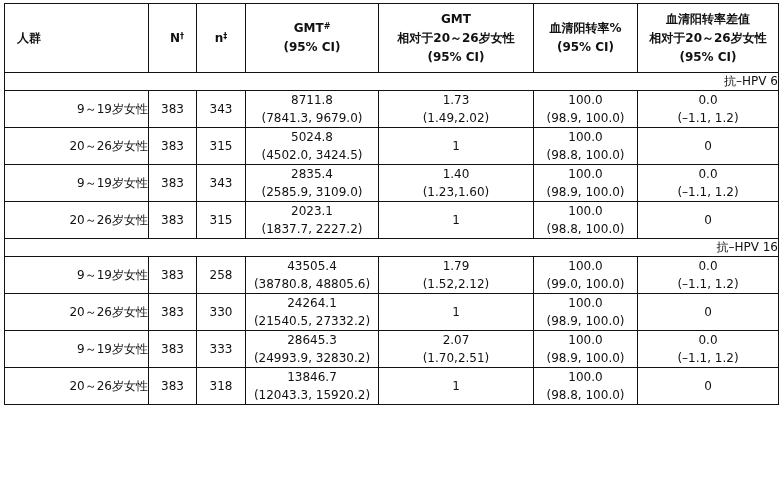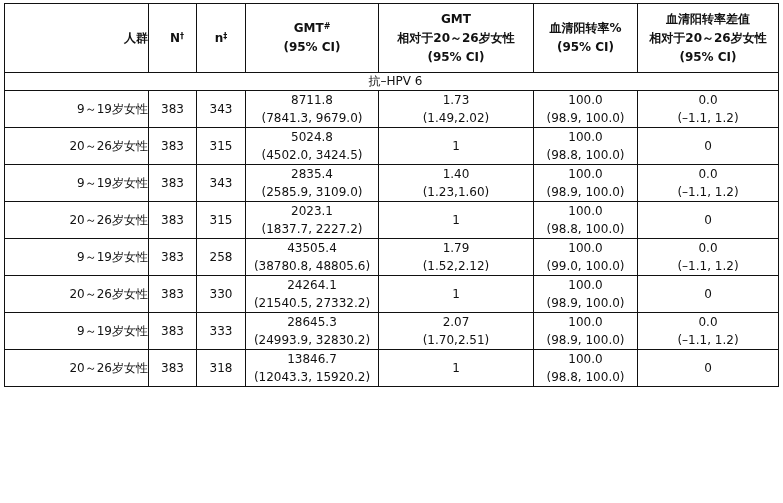--- a/index.html
+++ b/index.html
@@ -2,24 +2,24 @@
 <html><head>
   <meta charset="utf-8">
   <style>
     html, body { margin: 0; padding: 0; background: #ffffff; }
     body { width: 783px; height: 503px; overflow: hidden; position: relative;
            font-family: "DejaVu Sans", "Liberation Sans", sans-serif; color: #111; }
     table { position: absolute; left: 4px; top: 3px; border-collapse: collapse;
             width: 774px; table-layout: fixed; font-size: 12px; }
     td, th { border: 1px solid #111; padding: 0; }
     th { font-weight: bold; font-size: 12px; line-height: 19px; text-align: center; height: 68px; }
-    th.left { text-align: right; padding-left: 12px; }
+    th.left { text-align: left; padding-left: 12px; }
     th.right { text-align: right; padding-right: 12px; }
     td.group { border-left: 1px solid #111; border-right: 1px solid #111; height: 17px; line-height: 17px;
-               padding-left: 8px; text-align: center; }
+               padding-left: 8px; text-align: right; }
     tr.data td { height: 36px; text-align: center; line-height: 18px; }
     tr.data td.label { text-align: right; padding-left: 8px; }
     sup { font-size: 8px; vertical-align: top; position: relative; top: -2px; }
   </style>
 </head>
 <body>
 
 <table>
   <colgroup>
     <col style="width:144px">
@@ -74,20 +74,23 @@
       </tr>
       <tr class="data">
         <td class="label"><span>20～26岁女性</span></td>
         <td><span>383</span></td>
         <td><span>315</span></td>
         <td><span>2023.1</span><br><span>(1837.7, 2227.2)</span></td>
         <td><span>1</span></td>
         <td><span>100.0</span><br><span>(98.8, 100.0)</span></td>
         <td><span>0</span></td>
       </tr>
+      <tr>
+        <td class="group" colspan="7">抗–HPV 16</td>
+      </tr>
       <tr class="data">
         <td class="label"><span>9～19岁女性</span></td>
         <td><span>383</span></td>
         <td><span>258</span></td>
         <td><span>43505.4</span><br><span>(38780.8, 48805.6)</span></td>
         <td><span>1.79</span><br><span>(1.52,2.12)</span></td>
         <td><span>100.0</span><br><span>(99.0, 100.0)</span></td>
         <td><span>0.0</span><br><span>(–1.1, 1.2)</span></td>
       </tr>
       <tr class="data">

